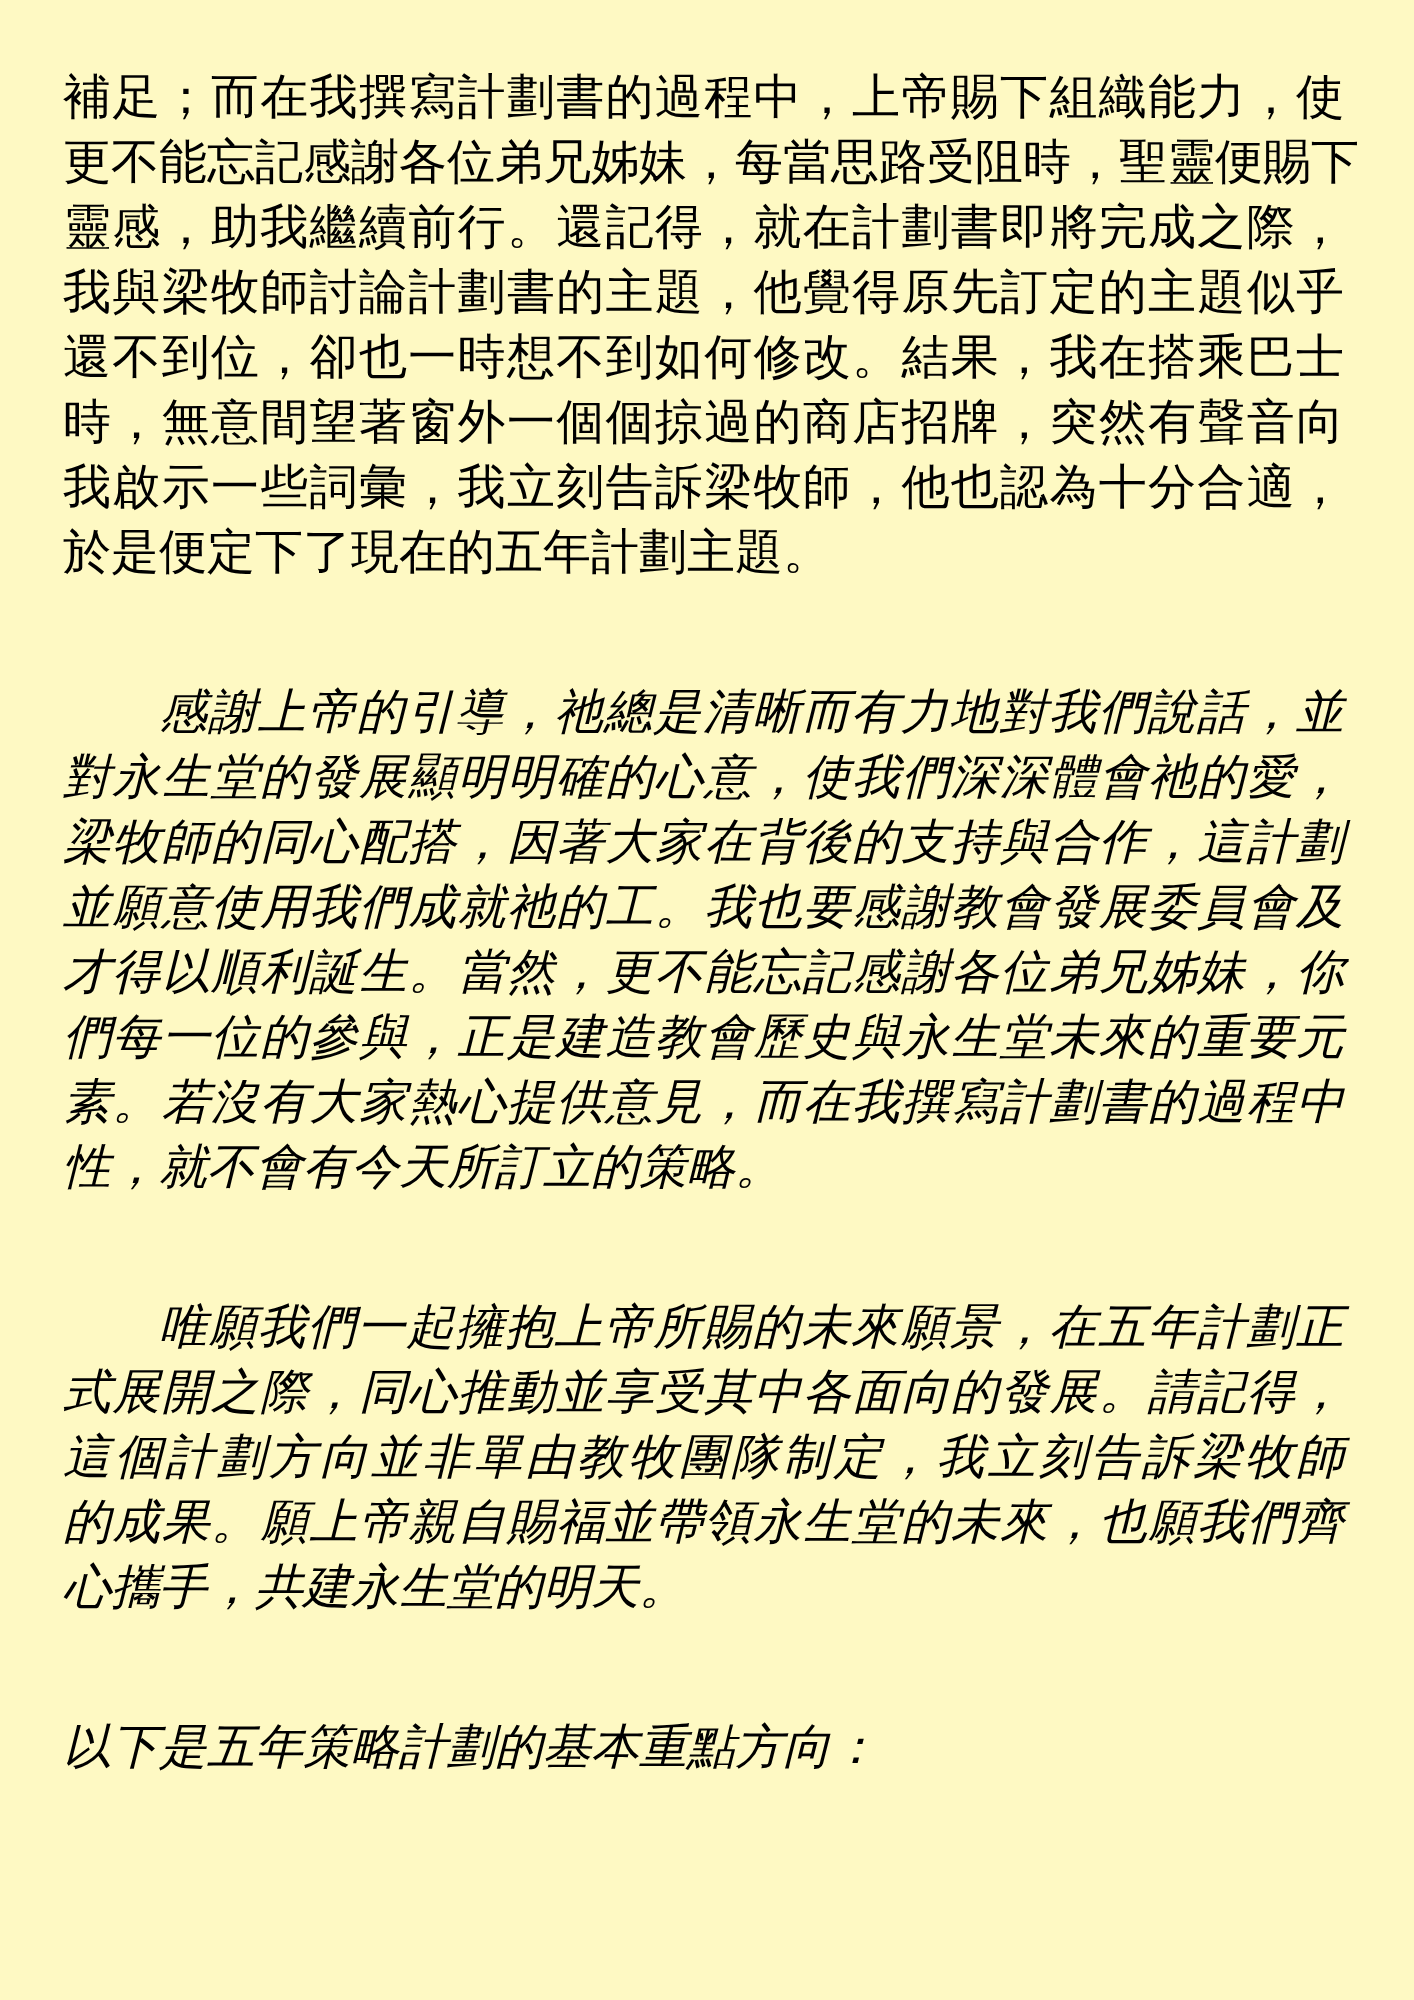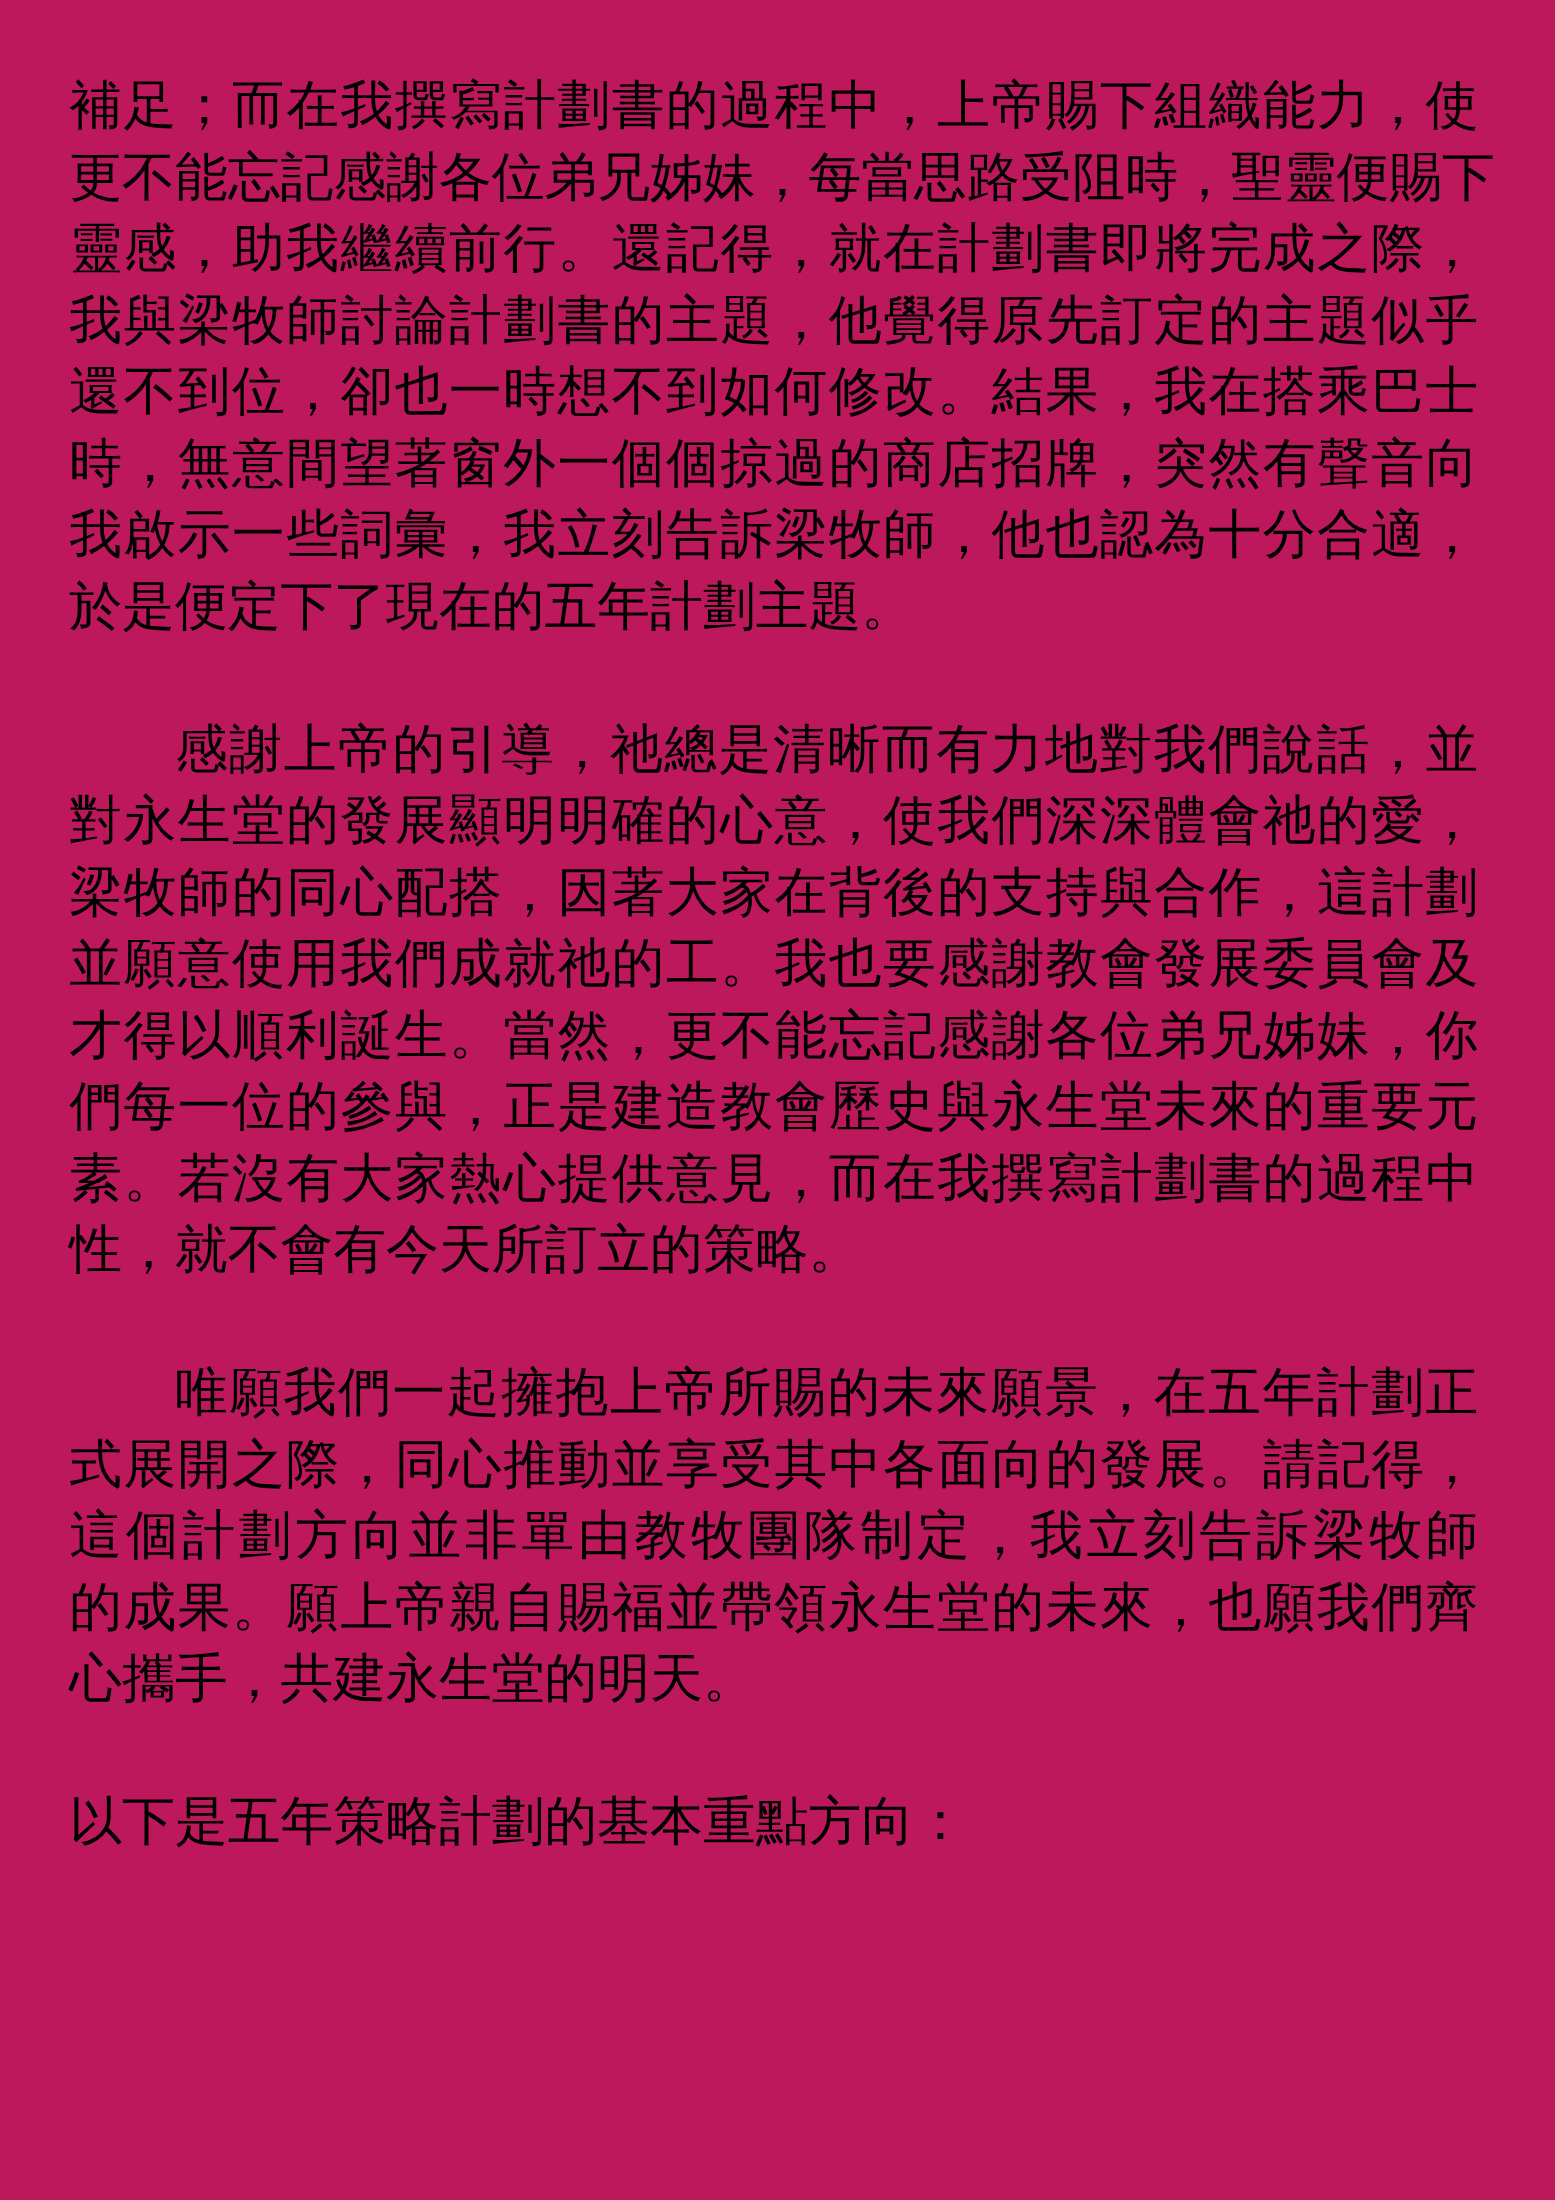--- a/index.html
+++ b/index.html
@@ -10,31 +10,32 @@
     width: 1414px;
     height: 2000px;
     background: #ffffff;
     overflow: hidden;
   }
   .page {
     box-sizing: border-box;
     width: 1414px;
     height: 2000px;
     padding: 64px 70px 0 63px;
-    background: #be185d;
+    background: #fef9c3;
     color: #000000;
     font-family: "Liberation Serif", "DejaVu Serif", serif;
     font-size: 48px;
     line-height: 65px;
   }
   .para {
     margin: 0;
   }
   .para + .para {
-    margin-top: 65px;
+    margin-top: 95px;
+    font-style: italic;
   }
   .line {
     text-align: justify;
     text-align-last: justify;
     text-justify: inter-character;
     white-space: nowrap;
   }
   .line.last {
     text-align-last: left;
   }

